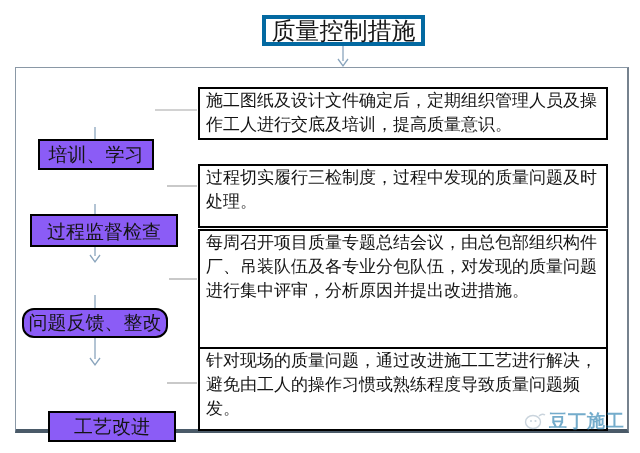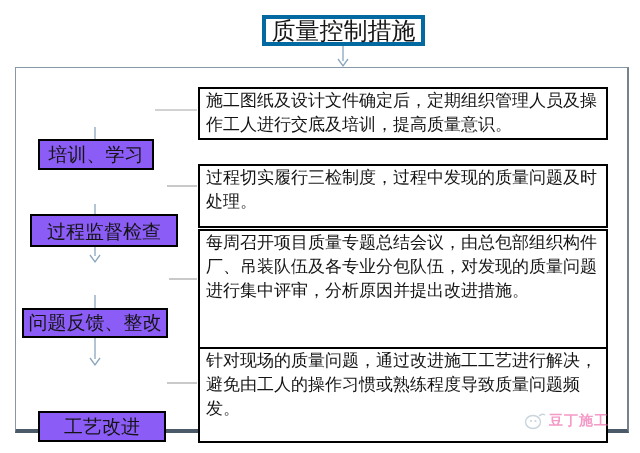--- a/index.html
+++ b/index.html
@@ -26,43 +26,43 @@
     z-index:0;
   }
   
   .node {
     background:#8b5cf6; border:2px solid #000;
     display:flex; align-items:flex-end; justify-content:center;
     font-size:19px; white-space:nowrap; z-index:3;margin-top:44px;
   }
   #node-1 { left:38px; top:95px;  width:116px; height:31px; }
   #node-2 { left:30px; top:170px; width:148px; height:33px; }
-  #node-3 { left:22px; top:264px; width:146px; height:30px; }
-  #node-4 { left:38px; top:367px; width:128px; height:31px; }
+  #node-3 { left:22px; top:264px; width:146px; height:30px;border-radius:12px; }
+  #node-4 { left:48px; top:367px; width:128px; height:31px; }
   
   .detail {
     left:198px; width:410px;
     background:#fff; border:2px solid #000;
     font-size:17px; line-height:24px; padding:0 6px;
     z-index:3; overflow:hidden;
   }
   #detail-1 { top:87px;  height:53px; }
   #detail-2 { top:164px; height:64px; }
   #detail-3 { top:229px; height:121px; }
-  #detail-4 { top:347px; height:96px; }
+  #detail-4 { top:347px; height:84px; }
   
   #overlay { left:0; top:0; width:640px; height:453px; z-index:2; pointer-events:none; }
   
   #watermark {
     left:524px; top:409px; height:24px; z-index:4;
     display:flex; align-items:center; gap:3px;
     opacity:0.55;
   }
   #watermark .wm-text {
-    font-size:14px; font-weight:bold; color:#ec4899;
+    font-size:18px; font-weight:bold; color:#0369a1;
     text-shadow:0 0 1px #ffffff; white-space:nowrap; letter-spacing:1px;
   }
 </style>
 </head>
 <body>
 
 <div id="title-box" class="abs">
   <span>质量控制措施</span>
 </div>
 

